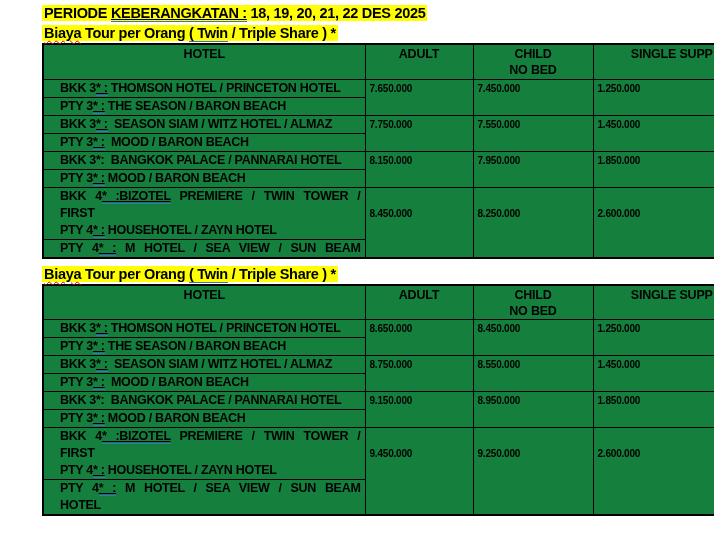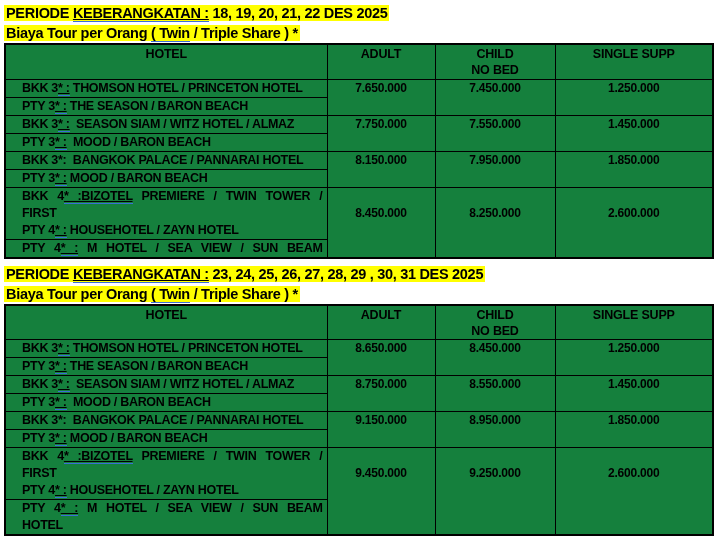--- a/index.html
+++ b/index.html
@@ -5,34 +5,35 @@
   * { box-sizing: border-box; }
   html,body { margin:0; padding:0; }
   body {
     width:714px; height:550px;
     background:#ffffff;
     font-family:"Liberation Sans", sans-serif;
     font-weight:bold;
     color:#000;
     overflow:hidden;
   }
-  .page { padding:3px 3px 0 4px; }
+  .page { padding:3px 3px 0 4px;margin-left:38px; }
 
   
   .h-line { font-size:14.5px; line-height:20px; letter-spacing:-0.3px; white-space:nowrap; }
   .hl { background:#FFFF00; padding:0 2px; }
   .u-title {                       
     text-decoration: underline;
     text-decoration-thickness:1px;
     border-bottom:1.5px solid #3B6FD6;
   }
   .u-blue {                        
     border-bottom:1.5px solid #3B6FD6;
   }
   .wavy {                          
+    text-decoration: underline;
     text-decoration-style: wavy;
     text-decoration-color:#E00000;
     text-decoration-thickness:1px;
     text-underline-offset:2px;
   }
 
   
   table {
     border-collapse:collapse;
     table-layout:fixed;
@@ -66,22 +67,22 @@
     white-space:normal;
     text-align:justify;
     text-align-last:justify;
   }
   .ulink {                          
     text-decoration:underline;
     text-decoration-thickness:1px;
     border-bottom:1px solid #3B6FD6;
   }
   td.price {
-    text-align:center;
-    font-size:12px;
+    text-align:left;
+    font-size:10px;
     line-height:17px;
     letter-spacing:-0.2px;
   }
   td.price.tall { padding-top:17px; }
 
   .section-2 { margin-top:5px; }
 </style>
 </head>
 <body>
 
@@ -162,21 +163,20 @@
           <tr>
             <td class="hotel">
               <div class="hline jf"><span>PTY 4</span><span class="ulink">*  :</span><span> M HOTEL / SEA VIEW / SUN BEAM</span></div>
             </td>
           </tr>
         </tbody>
     </table>
   </section>
 
   <section class="section-2">
-    <div class="h-line"><span class="hl"><span>PERIODE </span><span class="u-title">KEBERANGKATAN :</span><span> 23, 24, 25, 26, 27, 28, 29 , 30, 31 DES 2025</span></span></div>
     <div class="h-line"><span class="hl"><span class="wavy">Biaya</span><span> Tour per Orang </span><span class="u-blue">( Twin</span><span> / Triple Share ) *</span></span></div>
 
     <table>
       <colgroup>
           <col style="width:322px">
           <col style="width:108px">
           <col style="width:120px">
           <col style="width:158px">
         </colgroup>
       <thead>

